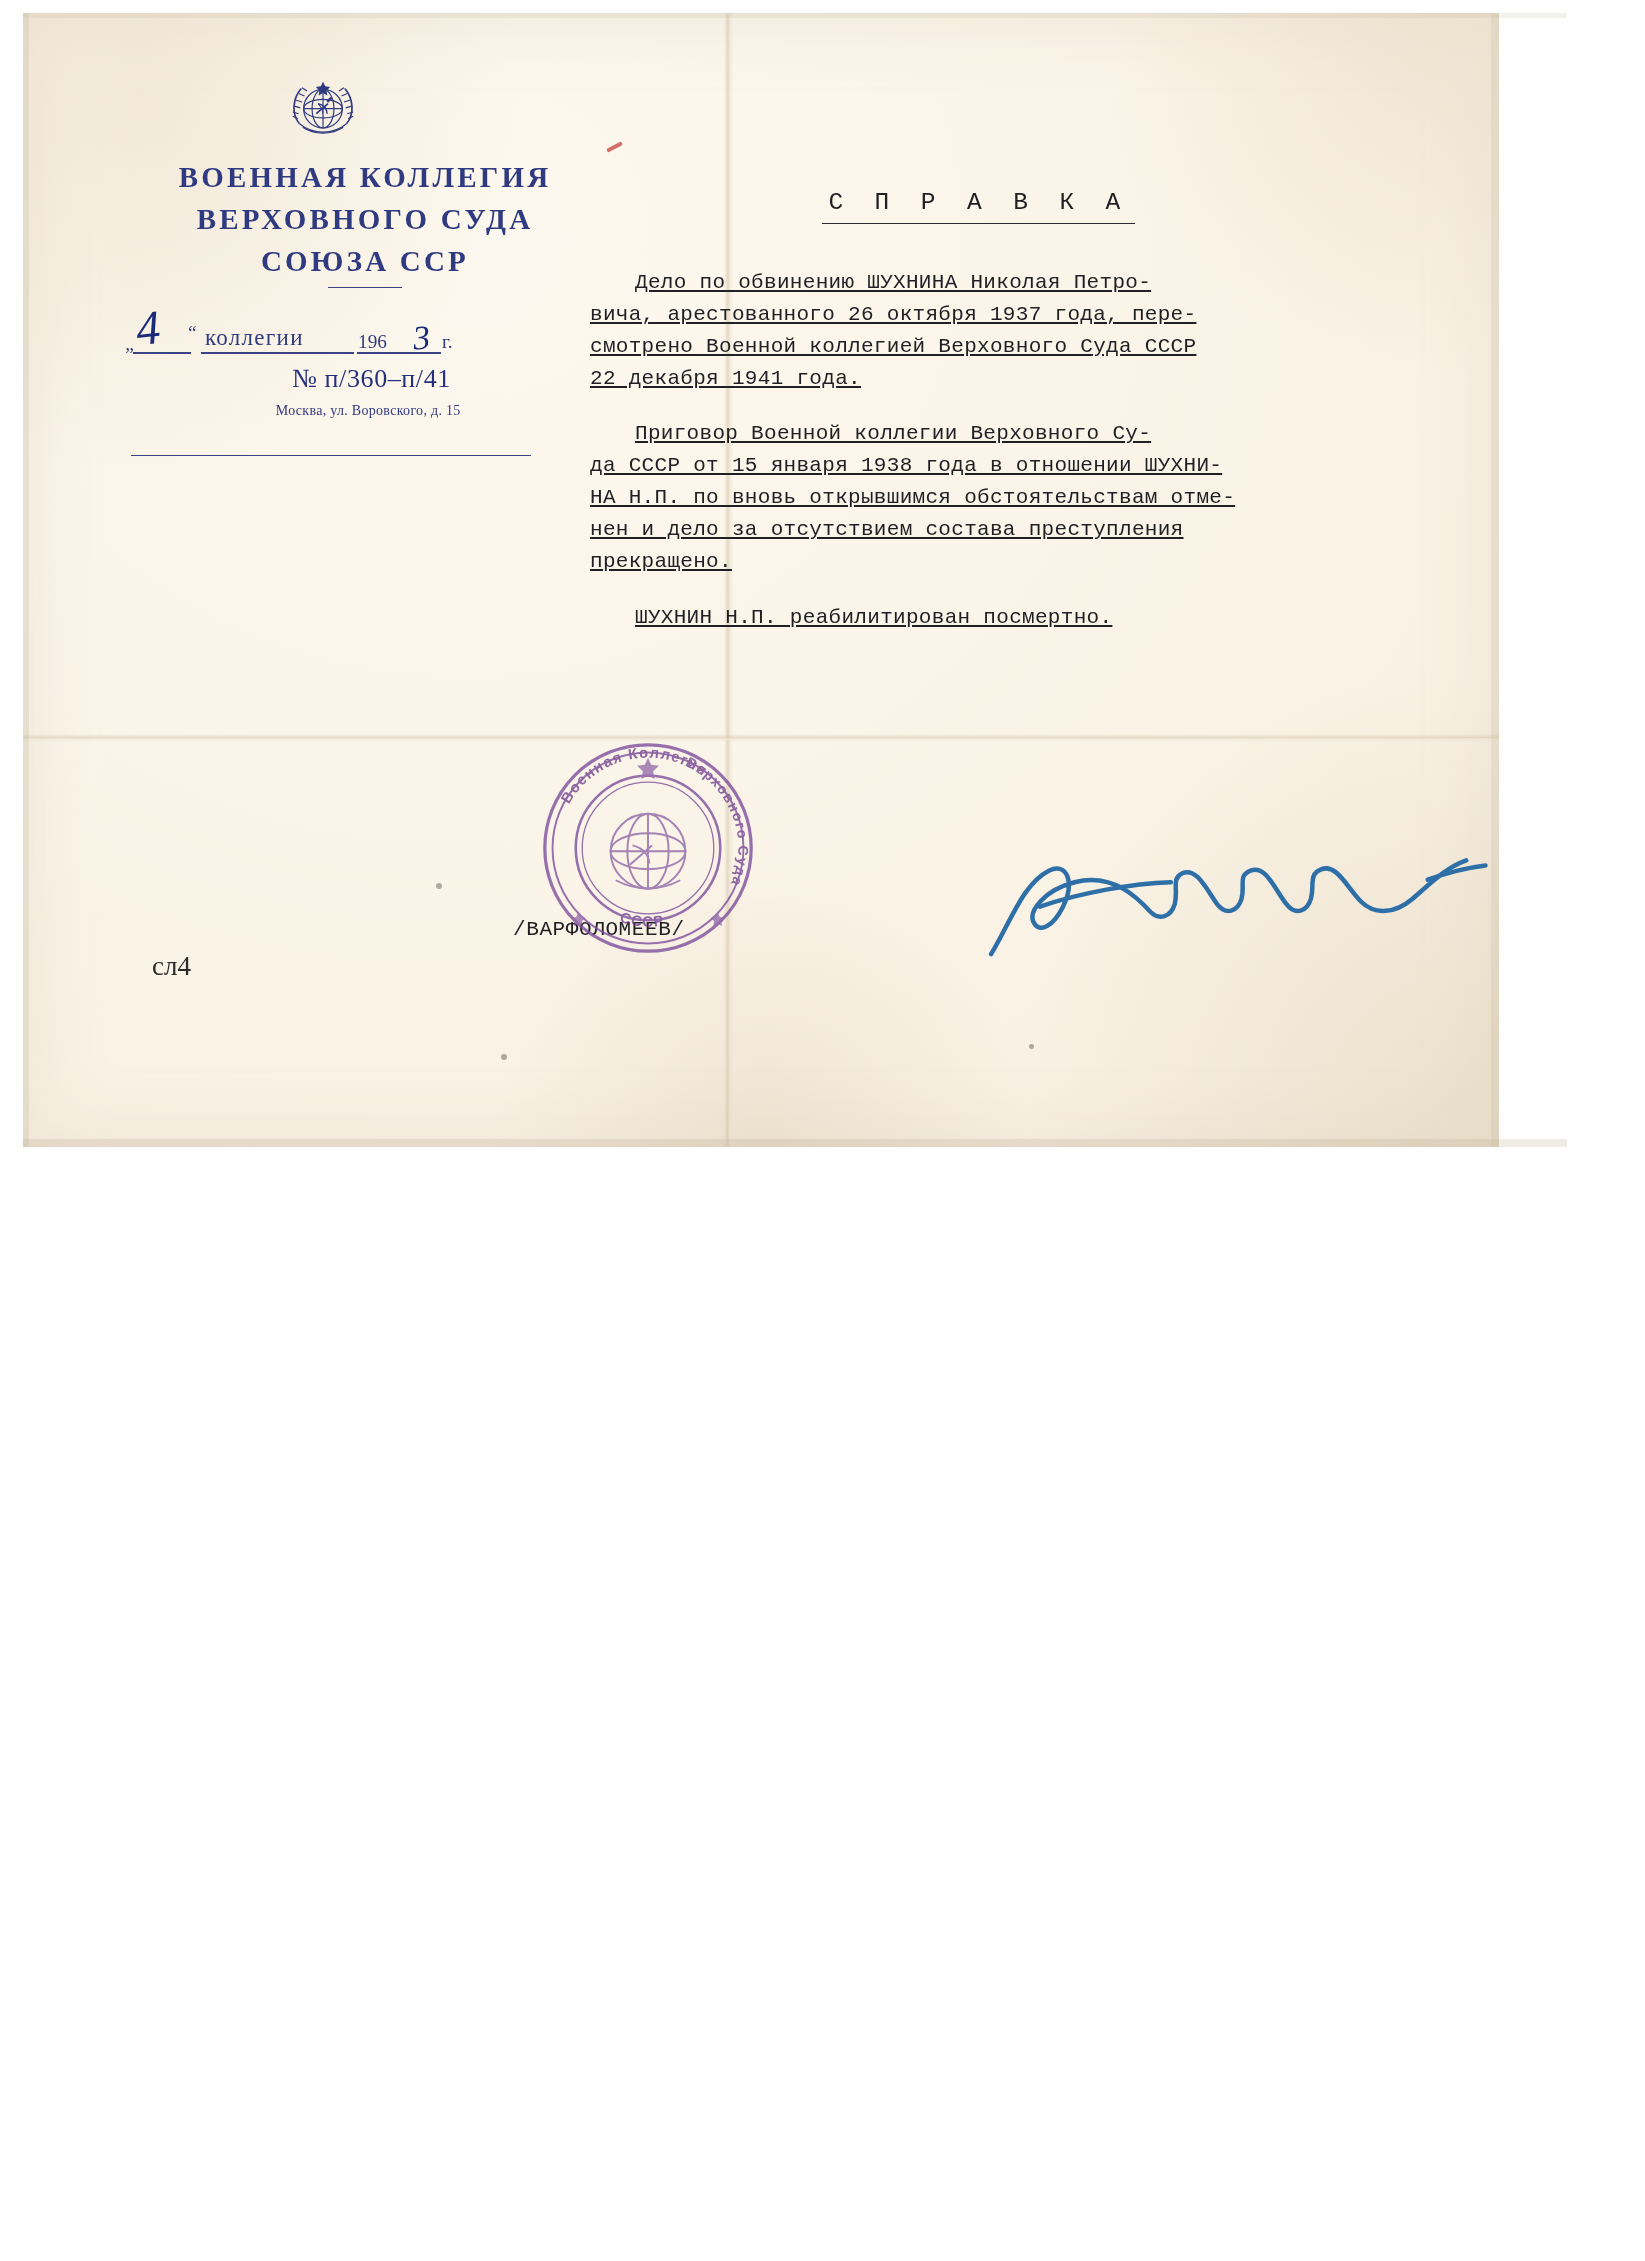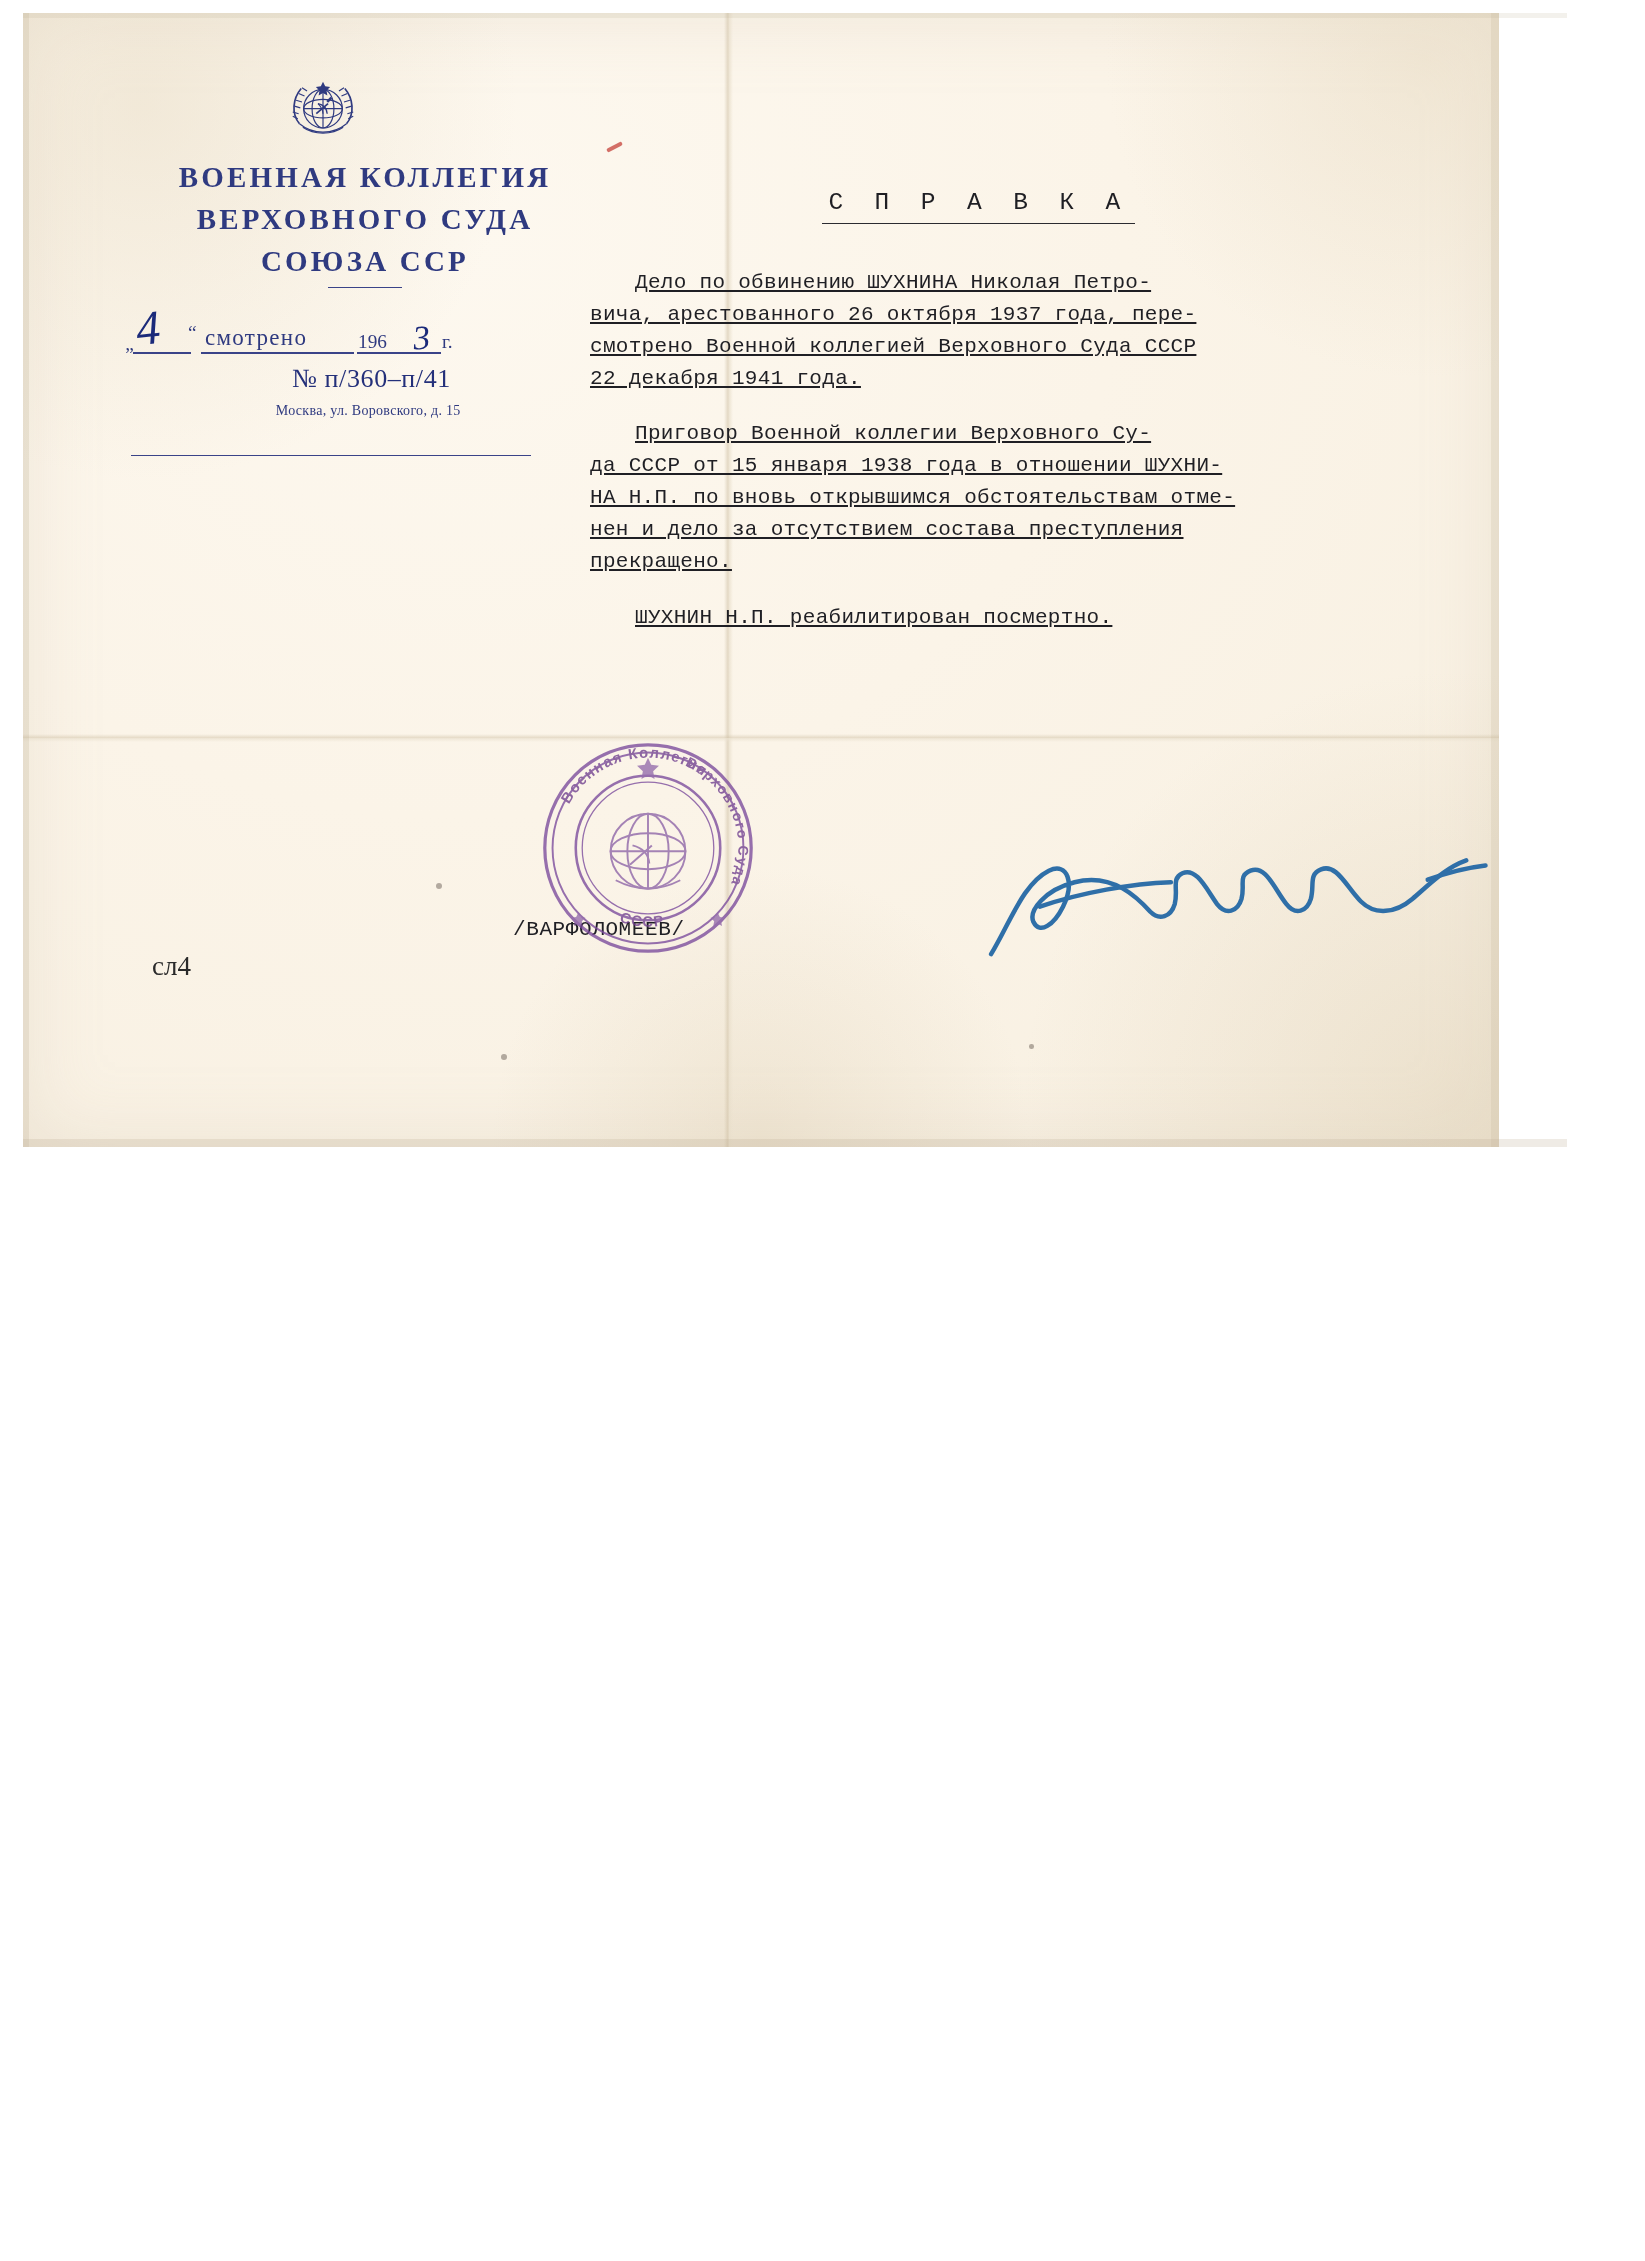--- a/index.html
+++ b/index.html
@@ -311,21 +311,21 @@
 
     <div class="lh-line" id="lh1">ВОЕННАЯ  КОЛЛЕГИЯ</div>
     <div class="lh-line" id="lh2">ВЕРХОВНОГО  СУДА</div>
     <div class="lh-line" id="lh3">СОЮЗА  ССР</div>
     <div id="lh-rule"></div>
 
     <div id="date-row">
       <span id="date-quote">„</span>
       <span id="date-day">4</span>
       <span id="date-quote2">“</span>
-      <span id="date-month">смотрено</span>
+      <span id="date-month">коллегии</span>
       <span id="date-year-pre">196</span>
       <span id="date-year-hand">3</span>
       <span id="date-gsuffix">г.</span>
       <span class="date-underline" id="du1"></span>
       <span class="date-underline" id="du2"></span>
       <span class="date-underline" id="du3"></span>
     </div>
 
     <div id="doc-number">№ п/360–п/41</div>
     <div id="address">Москва, ул. Воровского, д. 15</div>

